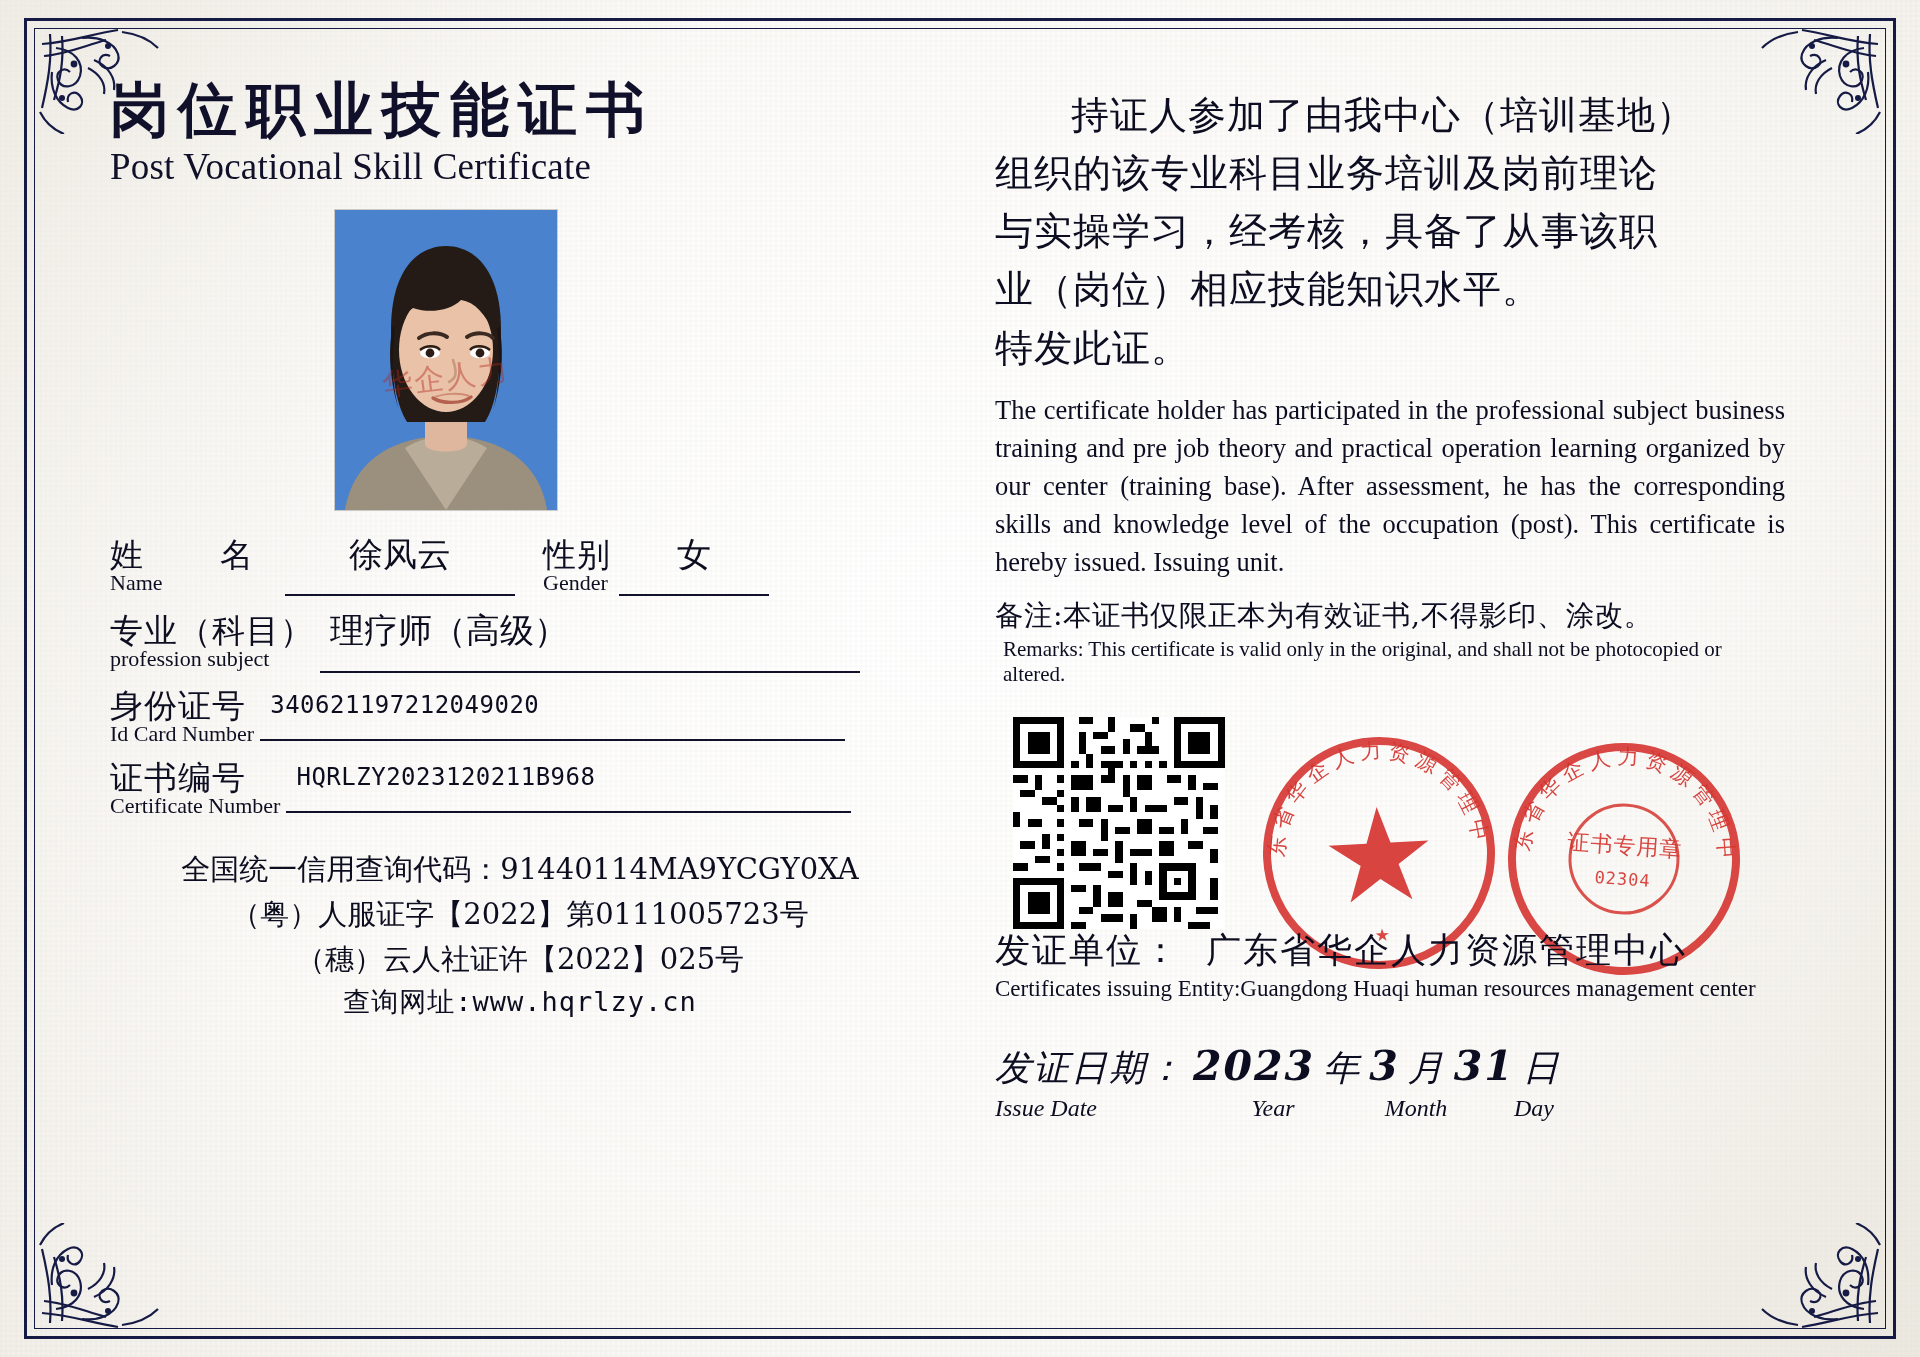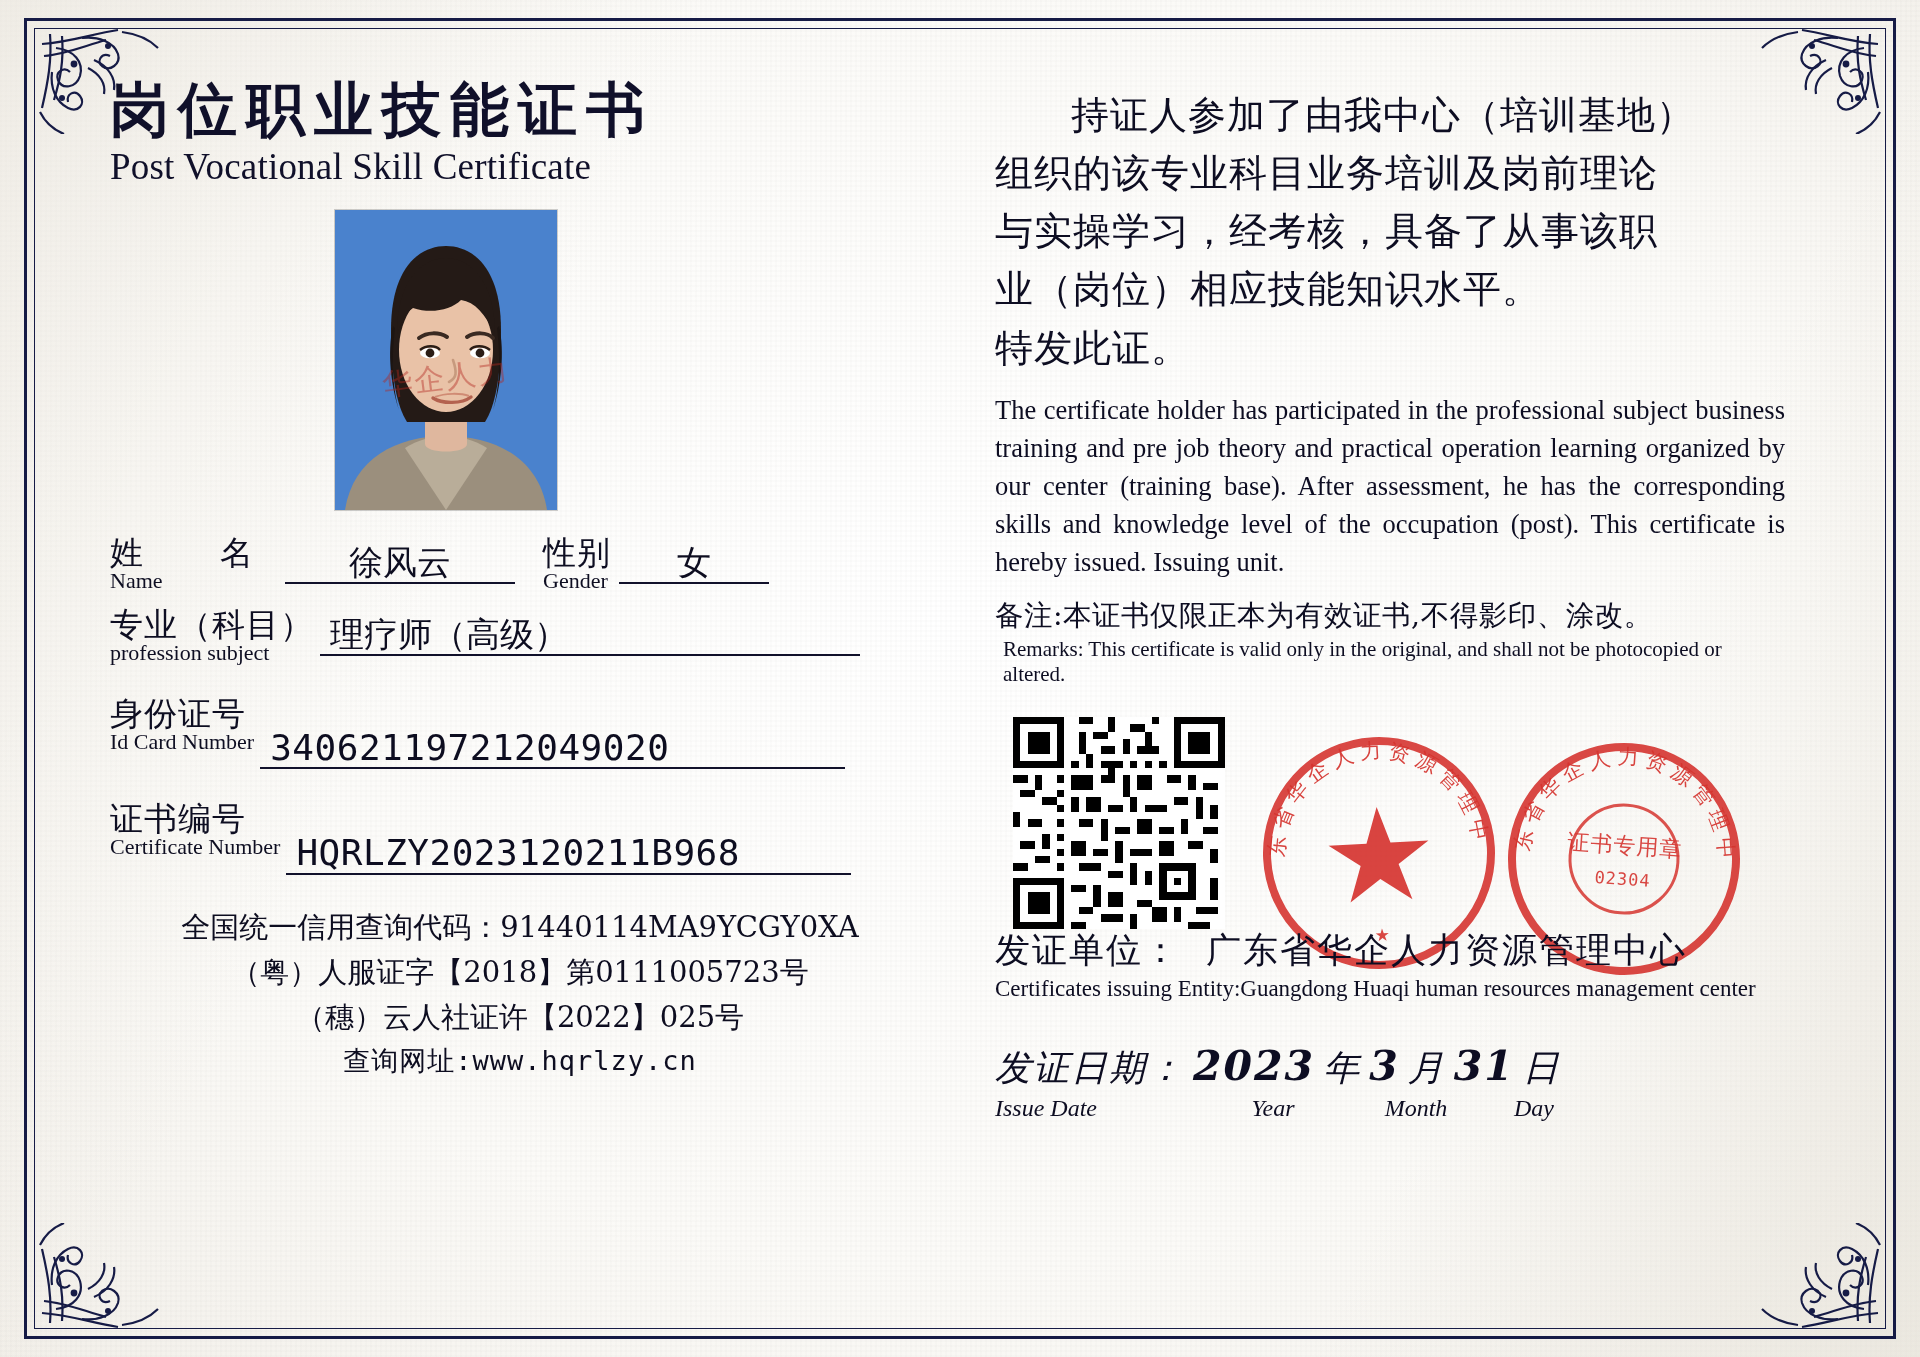--- a/index.html
+++ b/index.html
@@ -157,30 +157,29 @@
     font-size: 22px;
     color: #0e0e22;
     margin-top: 1px;
   }
   .fvalue {
     flex: 0 0 auto;
     border-bottom: 2px solid #11112b;
     font-family: "DejaVu Serif", serif;
     font-size: 34px;
     color: #0d0d20;
-    padding: 0 10px 0 10px;
+    padding: 0 10px 21px 10px;
     text-align: center;
     line-height: 1.1;
   }
   .fvalue.mono {
     font-family: "DejaVu Sans Mono", monospace;
-    font-size: 36px;
+    font-size: 24px;
     letter-spacing: 0.5px;
     text-align: left;
-    margin-top: 48px;
   }
   .v-name  { width: 210px; margin-left: 10px; }
   .v-gender{ width: 130px; margin-left: 8px; }
   .v-prof  { width: 520px; margin-left: 6px; text-align: left; }
   .v-id    { width: 565px; margin-left: 6px; }
   .v-cert  { width: 545px; margin-left: 6px; }
 
   .gender-label { margin-left: 28px; }
 
   
@@ -475,21 +474,21 @@
           <span class="flabel">
             <span class="cn">证书编号</span>
             <span class="en">Certificate Number</span>
           </span>
           <span class="fvalue mono v-cert">HQRLZY2023120211B968</span>
         </div>
       </div>
 
       <div class="footnotes">
         <div>全国统一信用查询代码：91440114MA9YCGY0XA</div>
-        <div>（粤）人服证字【2018】第0111005723号</div>
+        <div>（粤）人服证字【2022】第0111005723号</div>
         <div>（穗）云人社证许【2022】025号</div>
         <div class="url">查询网址:www.hqrlzy.cn</div>
       </div>
     </div>
 
     <div class="col-right">
 
       <div class="para-cn">
         <div><span class="indent"></span><span>持证人参加了由我中心（培训基地）</span></div>
         <div>组织的该专业科目业务培训及岗前理论</div>

